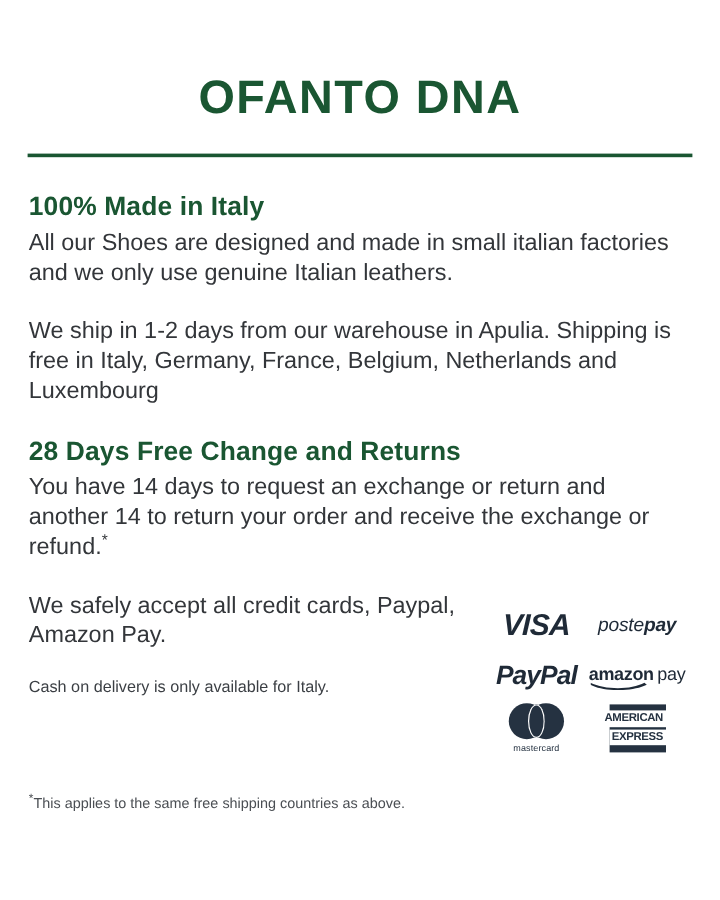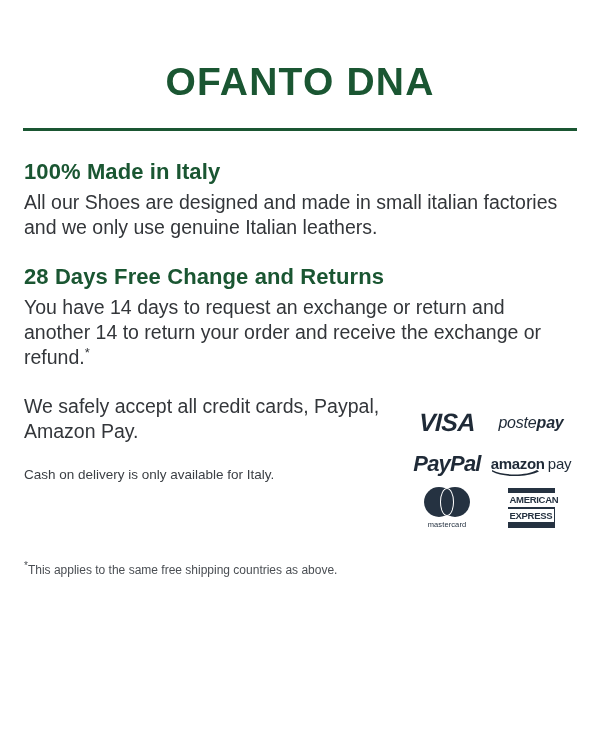--- a/index.html
+++ b/index.html
@@ -206,21 +206,21 @@
     letter-spacing: 0.1px;
   }
 
   
   .amex {
     background: #253241;
     width: 47px;
     height: 40px;
     display: flex;
     flex-direction: column;
-    align-items: flex-start;
+    align-items: flex-end;
     justify-content: center;
     gap: 2px;
   }
   .amex .amex-line {
     background: #ffffff;
     color: #253241;
     font-weight: bold;
     font-size: 9.5px;
     line-height: 1;
     padding: 2px 2px;
@@ -237,20 +237,21 @@
   <div class="divider"></div>
 
   <div class="content">
 
     <div class="section first">
       <h2 class="section-heading">100% Made in Italy</h2>
       <p class="section-body">All our Shoes are designed and made in small italian factories and we only use genuine Italian leathers.</p>
     </div>
 
     <div class="section">
+      <p class="section-body">We ship in 1-2 days from our warehouse in Apulia. Shipping is free in Italy, Germany, France, Belgium, Netherlands and Luxembourg</p>
     </div>
 
     <div class="section">
       <h2 class="section-heading">28 Days Free Change and Returns</h2>
       <p class="section-body"><span>You have 14 days to request an exchange or return and another 14 to return your order and receive the exchange or refund.</span><sup>*</sup></p>
     </div>
 
     <div class="section payments-block">
 
       <div class="payments-text">

